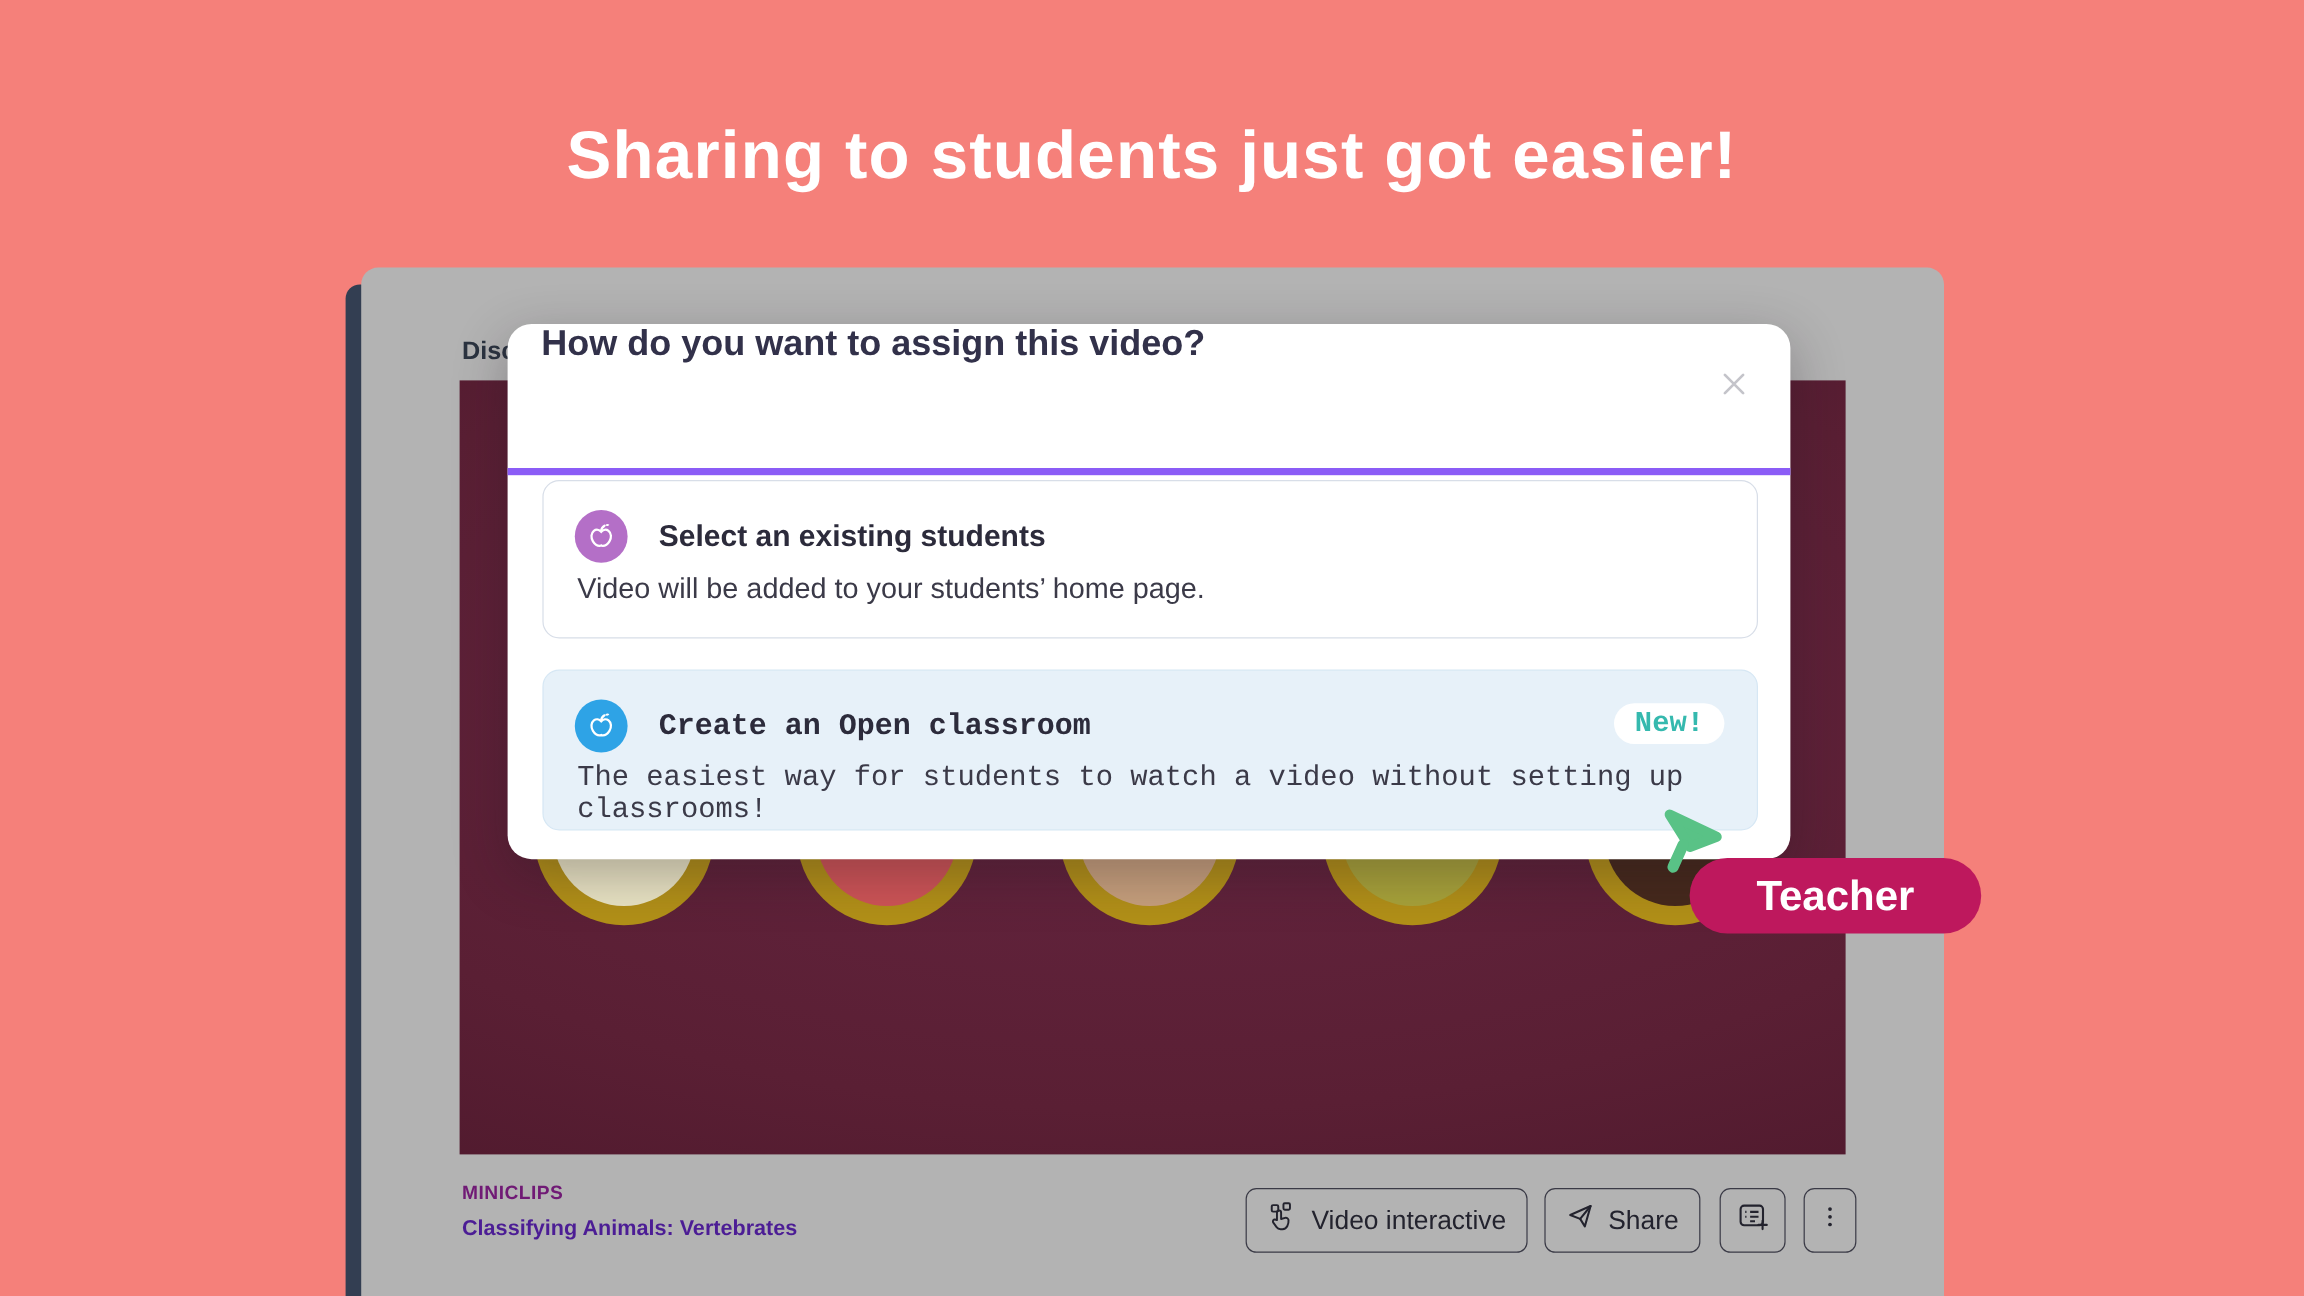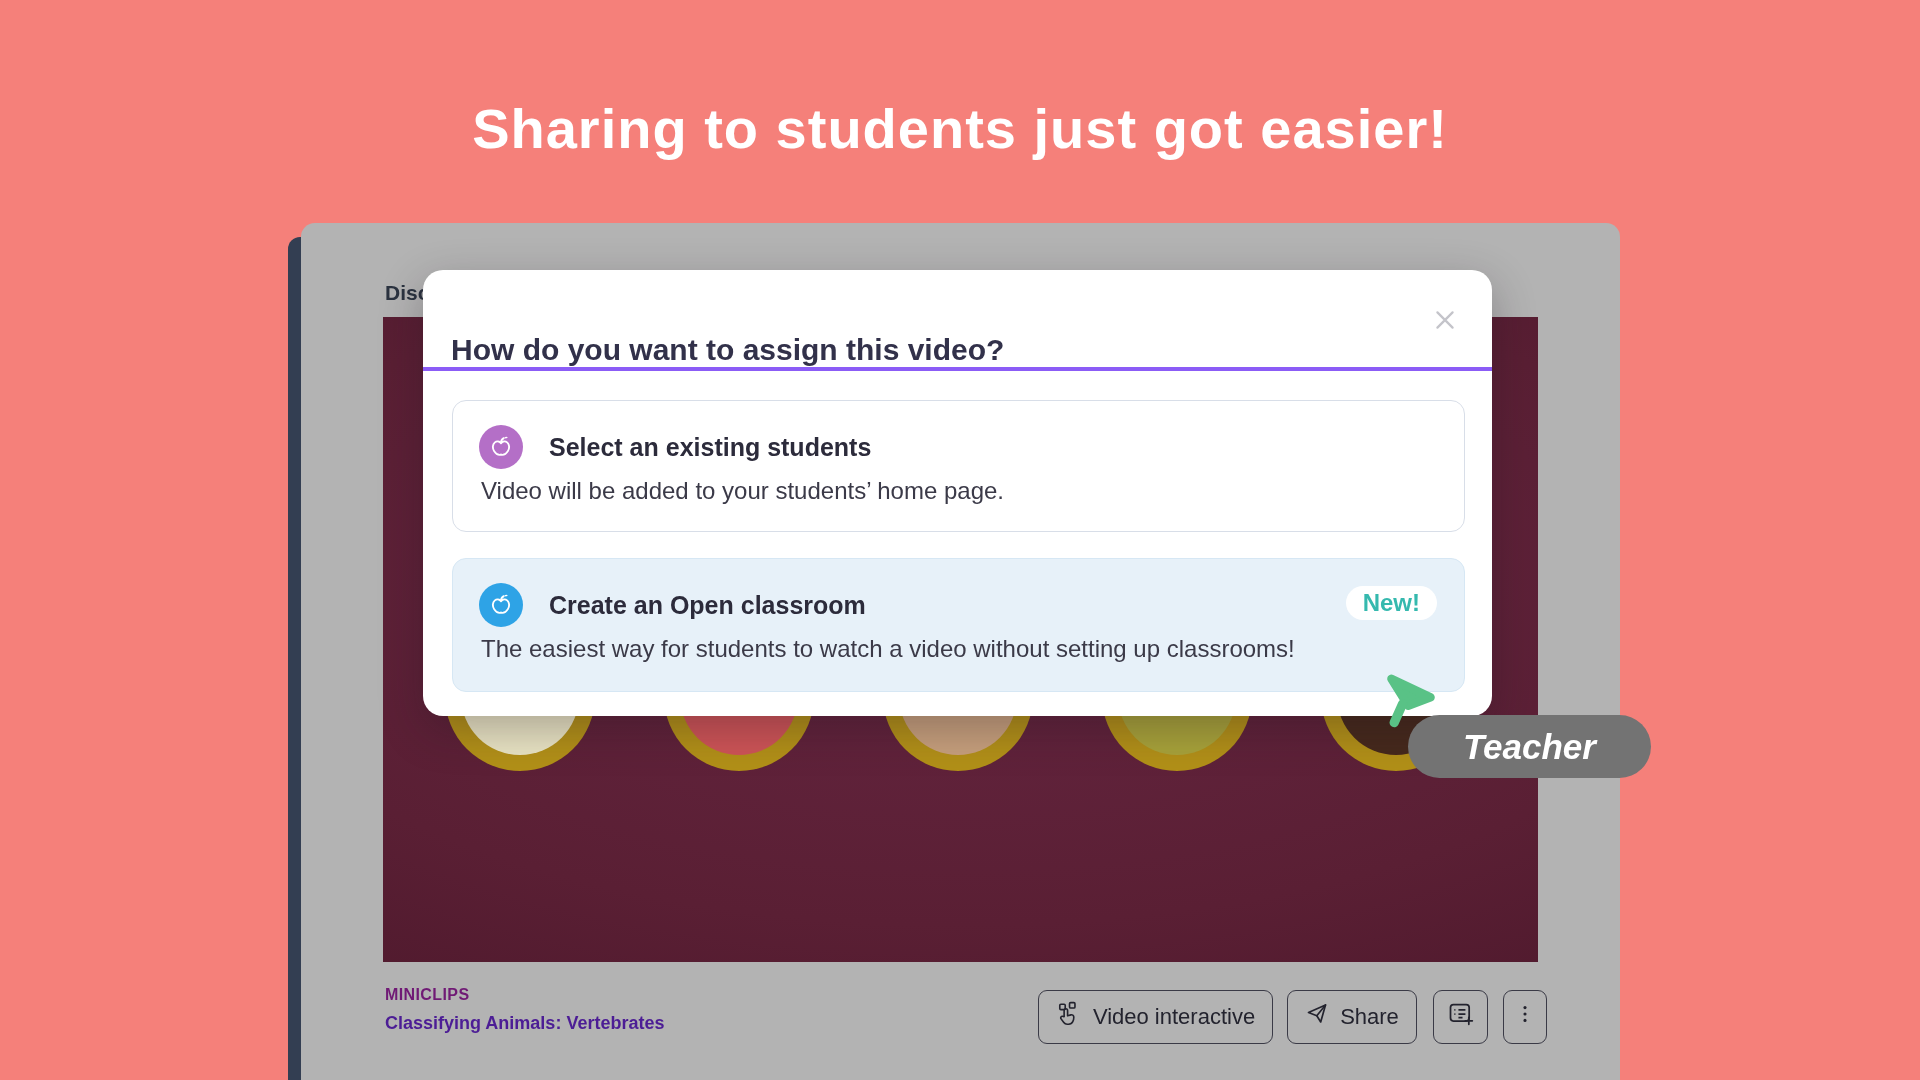--- a/index.html
+++ b/index.html
@@ -31,32 +31,32 @@
   .thumb-circle { position:absolute; top:304px; width:150px; height:150px; border-radius:50%;
     display:flex; align-items:center; justify-content:center; }
   .thumb-circle .inner { width:118px; height:118px; border-radius:50%; }
   .tc-0 { left:62px; } .tc-1 { left:281px; } .tc-2 { left:500px; }
   .tc-3 { left:719px; } .tc-4 { left:938px; }
 
   .assign-modal {
     position:absolute; left:423px; top:270px; width:1069px; height:446px;
     background:#ffffff; border-radius:20px; box-shadow:0 14px 44px rgba(30,20,30,.30);
   }
-  .modal-header { position:absolute; left:0; top:0; width:100%; height:101px;
-    border-bottom:4px solid #8b5cf6; display:flex; align-items:flex-end; }
+  .modal-header { position:absolute; left:0; top:0; width:100%; height:126px;
+    border-bottom:6px solid #8b5cf6; display:flex; align-items:flex-start; }
   .modal-title { margin-left:28px; font-size:30px; font-weight:700; color:#32314A; }
   .close-btn { position:absolute; right:32px; top:36px; width:30px; height:30px;
     display:flex; align-items:center; justify-content:center; cursor:pointer; background:none; border:none; }
 
   .option-card {
     position:absolute; left:29px; width:1013px; border-radius:14px; background:#fff;
     border:1.5px solid #D8DEE8; cursor:pointer;
   }
   .card-existing { top:130px; height:132px; }
-  .card-open { top:288px; height:134px; background:#E7F1F9; border-color:#D6E7F4; }
+  .card-open { top:288px; height:134px; background:#E7F1F9; border-color:#D6E7F4;font-family:Liberation Mono, monospace; }
   .option-head { position:absolute; left:26px; top:24px; display:flex; align-items:center; gap:26px; }
   .option-icon { width:44px; height:44px; border-radius:50%; display:flex; align-items:center; justify-content:center; flex:0 0 auto; }
   .option-title { font-size:25px; font-weight:600; color:#2C2B3B; }
   .option-desc { position:absolute; left:28px; top:76px; font-size:24px; font-weight:400; color:#3B3A48; }
   .new-badge { position:absolute; right:27px; top:27px; height:34px; padding:0 17px;
     background:#ffffff; border-radius:17px; display:flex; align-items:center;
     font-size:24px; font-weight:600; }
 
   .teacher-cursor { position:absolute; left:1383px; top:672px; width:56px; height:62px; z-index:30; }
   .teacher-pill {
@@ -195,15 +195,15 @@
       <div class="option-desc">The easiest way for students to watch a video without setting up classrooms!</div>
     </div>
   </div>
 
   <div class="teacher-cursor">
     <svg width="56" height="62" viewBox="0 0 60 66">
       <path d="M9 7 L51 27 L27 36 Z" fill="#59C286" stroke="#59C286" stroke-width="9" stroke-linejoin="round"></path>
       <path d="M21 34 L12 54" stroke="#59C286" stroke-width="10" stroke-linecap="round"></path>
     </svg>
   </div>
-  <div class="teacher-pill" style="background-color: #737373; font-style: italic;">Teacher</div>
+  <div class="teacher-pill" style="background-color: #be185d;">Teacher</div>
 
 </div>
 
 </body></html>

